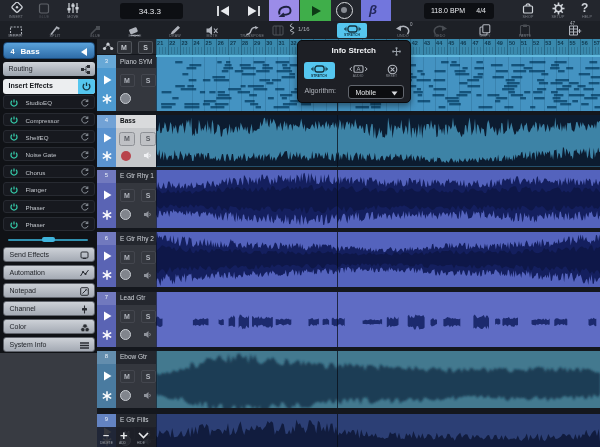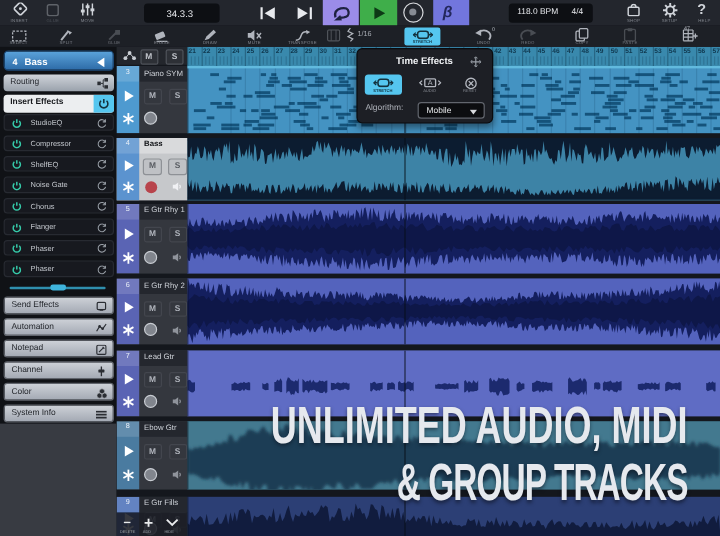--- a/index.html
+++ b/index.html
@@ -1082,26 +1082,22 @@
     <div style="position:absolute;left:563.0px;top:22px;width:24px;height:16px;opacity:1">
       <div style="position:absolute;left:50%;top:0;transform:translateX(-50%)"><svg width="13" height="12" viewBox="0 0 13 12">
           <g stroke="#b0b4bc" stroke-width="1">
             <path d="M1 2 L9 2 M1 5 L9 5 M1 8 L9 8 M1 11 L9 11"></path>
             <path d="M1 2 L1 11 M5 2 L5 11 M9 2 L9 11"></path>
           </g>
           <path d="M11 5 L11 9 M9 7 L13 7" stroke="#b0b4bc" stroke-width="1.1"></path>
         </svg></div>
     </div>
     <div style="position:absolute;left:570px;top:21px;font-size:4.5px;color:#b0b4bc">47</div>
-    <div style="position:absolute;left:0;top:331px;width:573px;text-align:right;transform-origin:right top;">
-      <div style="font-size:43.5px;font-weight:bold;color:#e6e9ee;line-height:48px;letter-spacing:0px;transform:scaleX(0.69);transform-origin:right top;white-space:nowrap;text-shadow:0 2px 4px rgba(10,14,24,.5);font-family:'Liberation Sans',sans-serif">UNLIMITED AUDIO, MIDI</div>
-      <div style="font-size:43.5px;font-weight:bold;color:#e6e9ee;line-height:48px;letter-spacing:-1.2px;transform:scaleX(0.64);transform-origin:right top;white-space:nowrap;text-shadow:0 2px 4px rgba(10,14,24,.5);font-family:'Liberation Sans',sans-serif">&amp; GROUP TRACKS</div>
-    </div>
     <div style="position:absolute;left:296.5px;top:39.5px;width:114.5px;height:63px;background:#1d1f25;border:1px solid #0a0b0e;border-radius:5px;box-shadow:0 3px 6px rgba(0,0,0,.42);box-sizing:border-box">
-      <div style="position:absolute;left:0;top:5px;width:100%;text-align:center;font-size:8px;font-weight:bold;color:#f0f2f5">Time Effects</div>
+      <div style="position:absolute;left:0;top:5px;width:100%;text-align:center;font-size:8px;font-weight:bold;color:#f0f2f5">Info Stretch</div>
       <svg style="position:absolute;right:9px;top:6px" width="9" height="9" viewBox="0 0 11 11">
         <path d="M5.5 0.5 L5.5 10.5 M0.5 5.5 L10.5 5.5" stroke="#9aa0a8" stroke-width="1.2"></path>
         <path d="M3.8 1.8 L5.5 0.2 L7.2 1.8 M3.8 9.2 L5.5 10.8 L7.2 9.2 M1.8 3.8 L0.2 5.5 L1.8 7.2 M9.2 3.8 L10.8 5.5 L9.2 7.2" stroke="#9aa0a8" stroke-width="1" fill="none"></path>
       </svg>
       <div style="position:absolute;left:6px;top:21.5px;width:31px;height:17px;background:#55c6ef;border-radius:3px">
         <svg style="position:absolute;left:7px;top:2.5px" width="17" height="8" viewBox="0 0 17 8">
           <rect x="4" y="1" width="9" height="6" rx="2.2" stroke="#14323e" stroke-width="1.3" fill="none"></rect>
           <path d="M0.5 4 L3.5 4 M13.5 4 L16.5 4" stroke="#14323e" stroke-width="1.2"></path>
           <path d="M2.5 2.2 L0.5 4 L2.5 5.8" stroke="#14323e" stroke-width="1" fill="none"></path>
           <path d="M14.5 2.2 L16.5 4 L14.5 5.8" stroke="#14323e" stroke-width="1" fill="none"></path>

